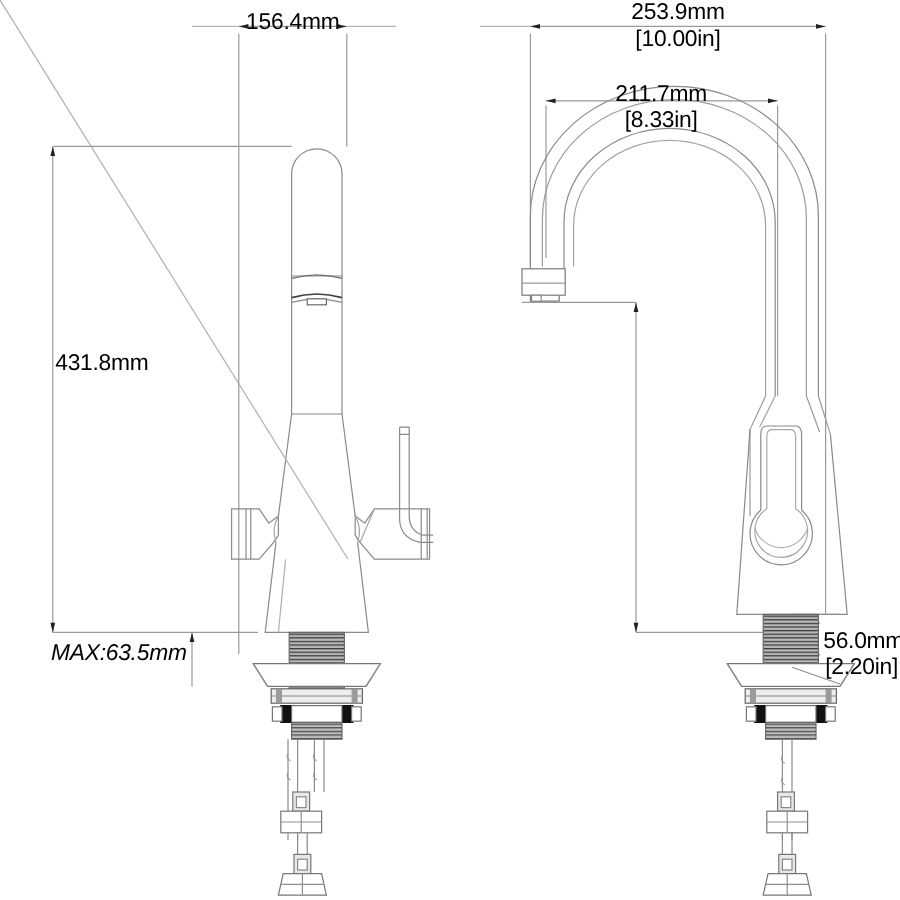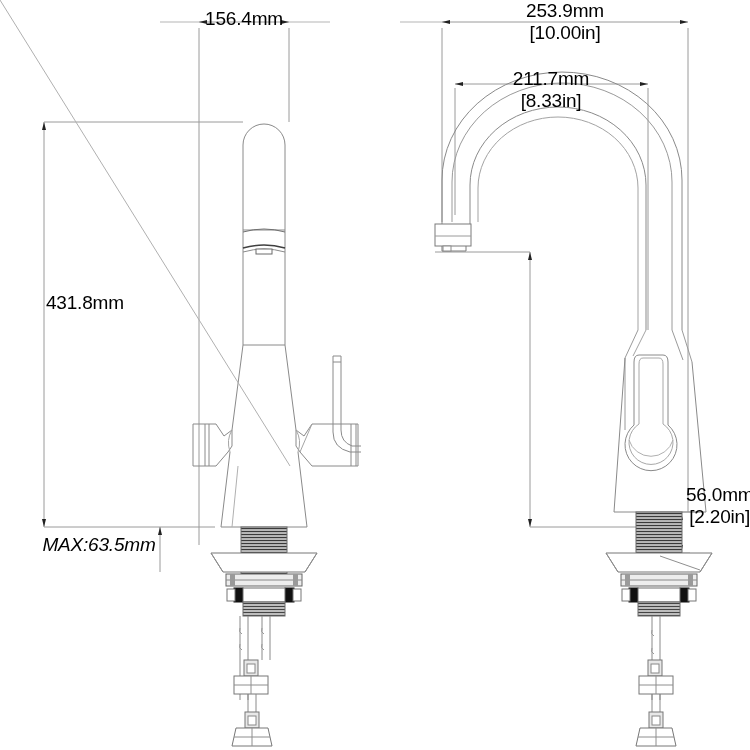--- a/index.html
+++ b/index.html
@@ -254,18 +254,18 @@
   </div>
 
   <div class="dim-label" style="left:467px;top:68px;width:168px;">
     <span>211.7mm</span>
     <span>[8.33in]</span>
   </div>
 
   <div class="dim-label" style="left:492px;top:366px;width:124px;">
   </div>
 
-  <div class="dim-label" style="left:686px;top:484px;width:64px;text-align:right;">
+  <div class="dim-label" style="left:686px;top:524px;width:64px;text-align:center;">
     <span>56.0mm</span>
     <span>[2.20in]</span>
   </div>
 
 </div>
 
 </body></html>

